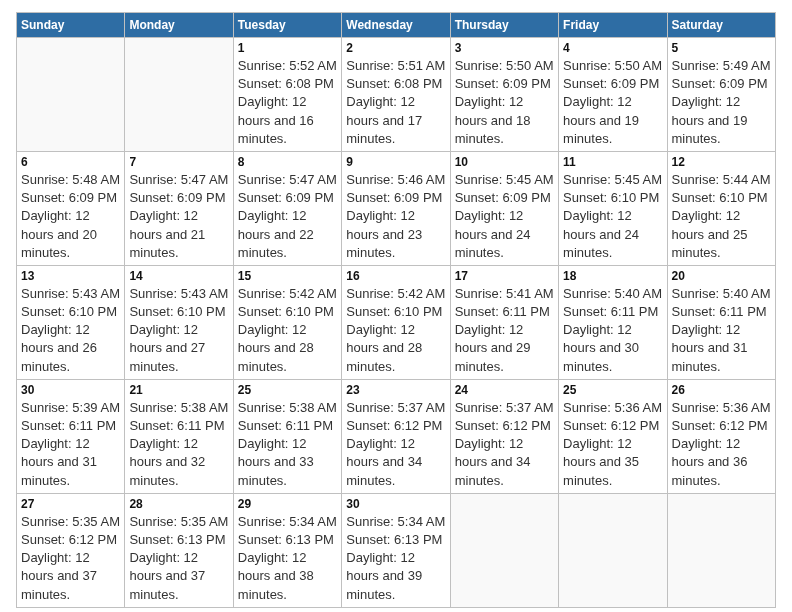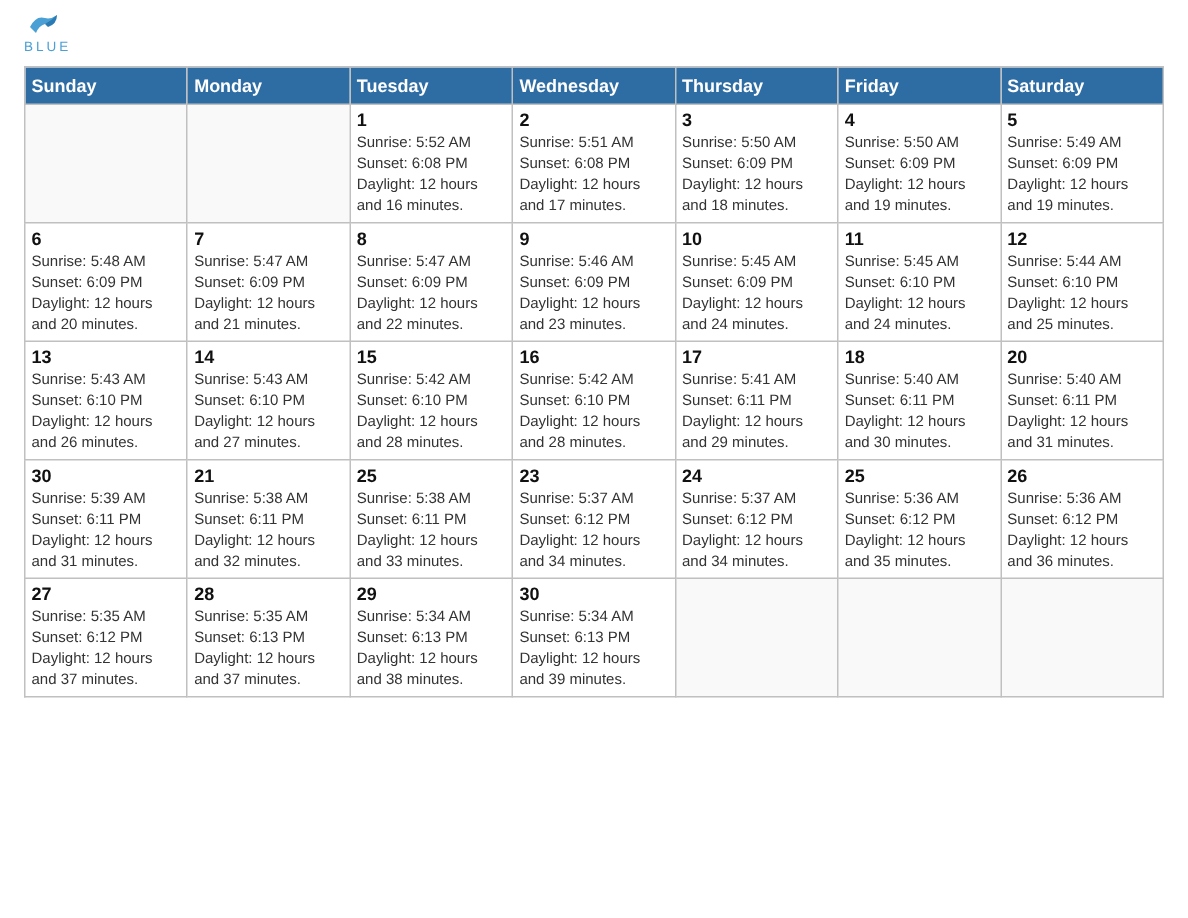--- a/index.html
+++ b/index.html
@@ -77,47 +77,29 @@
       background: #f9f9f9;
     }
     .day-number {
       font-size: 12px;
       font-weight: bold;
       color: #111;
       display: block;
       margin-bottom: 2px;
     }
     .day-info {
-      font-size: 10px;
+      font-size: 13px;
       color: #333;
       line-height: 1.4;
     }
   </style>
 </head>
 <body>
 
 <div class="page">
-  <div class="header">
-    <div class="logo">
-      <div style="display:flex;align-items:center;">
-        <span class="logo-text">
-          <span></span><span style="color:#4a9fd4"></span>
-        </span>
-        <svg width="24" height="20" viewBox="0 0 24 20" style="margin-left:2px;margin-top:-4px;">
-          <path d="M2,10 Q6,2 12,4 Q16,5 20,2 Q18,8 12,8 Q8,9 6,14 Z" fill="#4a9fd4"></path>
-          <path d="M12,8 Q16,6 20,2 Q20,8 14,10 Z" fill="#2a7ab4"></path>
-        </svg>
-      </div>
-      <span style="font-size:9px;color:#4a9fd4;letter-spacing:2px;margin-top:-2px;">BLUE</span>
-    </div>
-    <div class="title-block">
-      <h1></h1>
-      <h2></h2>
-    </div>
-  </div>
 
   <table class="calendar-table">
     <thead>
       <tr>
       <th>Sunday</th>
           <th>Monday</th>
           <th>Tuesday</th>
           <th>Wednesday</th>
           <th>Thursday</th>
           <th>Friday</th>

